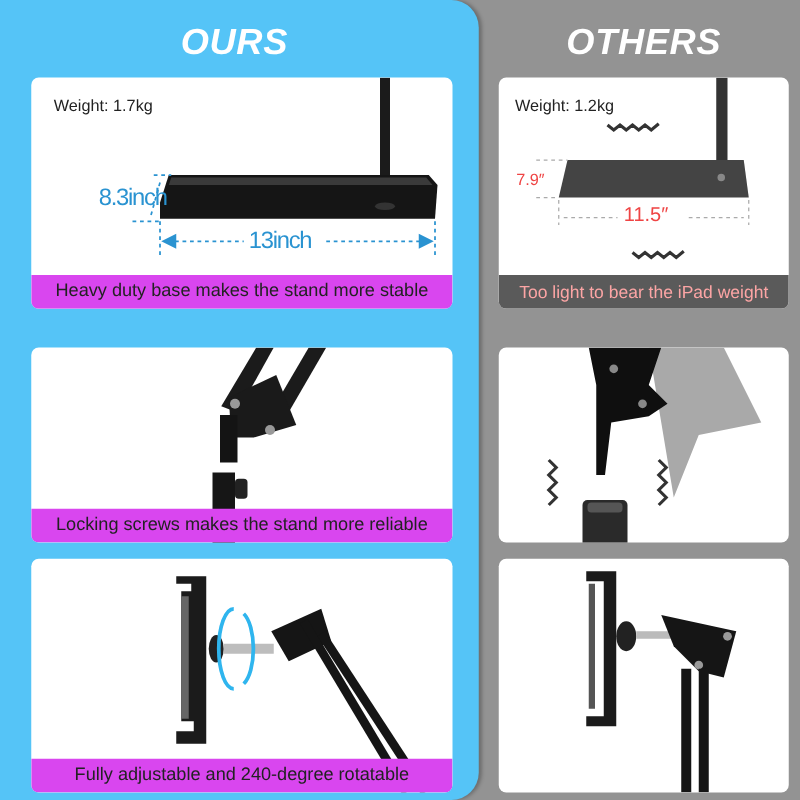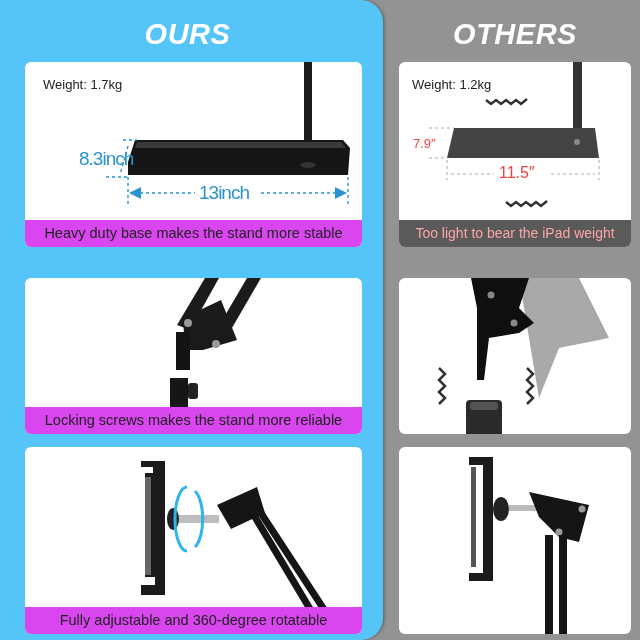--- a/index.html
+++ b/index.html
@@ -124,21 +124,21 @@
     <path d="M116,14 h24 v134 h-24 v-10 h14 v-8 h-10 v-104 h8 v-6 h-12 z" fill="#1b1b1b"></path>
     <rect x="120" y="30" width="6" height="98" fill="#666"></rect>
     <ellipse cx="148" cy="72" rx="6" ry="11" fill="#222"></ellipse>
     <rect x="154" y="68" width="40" height="8" fill="#bdbdbd"></rect>
     <path d="M162,40 a12,32 0 1,0 0,64" stroke="#2fb5ee" stroke-width="3" fill="none"></path>
     <path d="M170,44 a12,30 0 0,1 0,56" stroke="#2fb5ee" stroke-width="3" fill="none"></path>
     <polygon points="192,58 232,40 240,66 206,82" fill="#151515"></polygon>
     <line x1="218" y1="50" x2="300" y2="187" stroke="#151515" stroke-width="7"></line>
     <line x1="232" y1="60" x2="315" y2="187" stroke="#151515" stroke-width="7"></line>
   </svg>
-  <div class="caption">Fully adjustable and 360-degree rotatable</div>
+  <div class="caption">Fully adjustable and 240-degree rotatable</div>
 </div>
 
 <div class="card others r3">
   <svg width="232" height="187">
     <path d="M70,10 h24 v124 h-24 v-8 h14 v-108 h-14 z" fill="#1b1b1b"></path>
     <rect x="72" y="20" width="5" height="100" fill="#555"></rect>
     <ellipse cx="102" cy="62" rx="8" ry="12" fill="#222"></ellipse>
     <rect x="110" y="58" width="30" height="6" fill="#bbb"></rect>
     <polygon points="130,45 190,58 180,95 160,90 140,70" fill="#151515"></polygon>
     <circle cx="183" cy="62" r="3.5" fill="#999"></circle>

